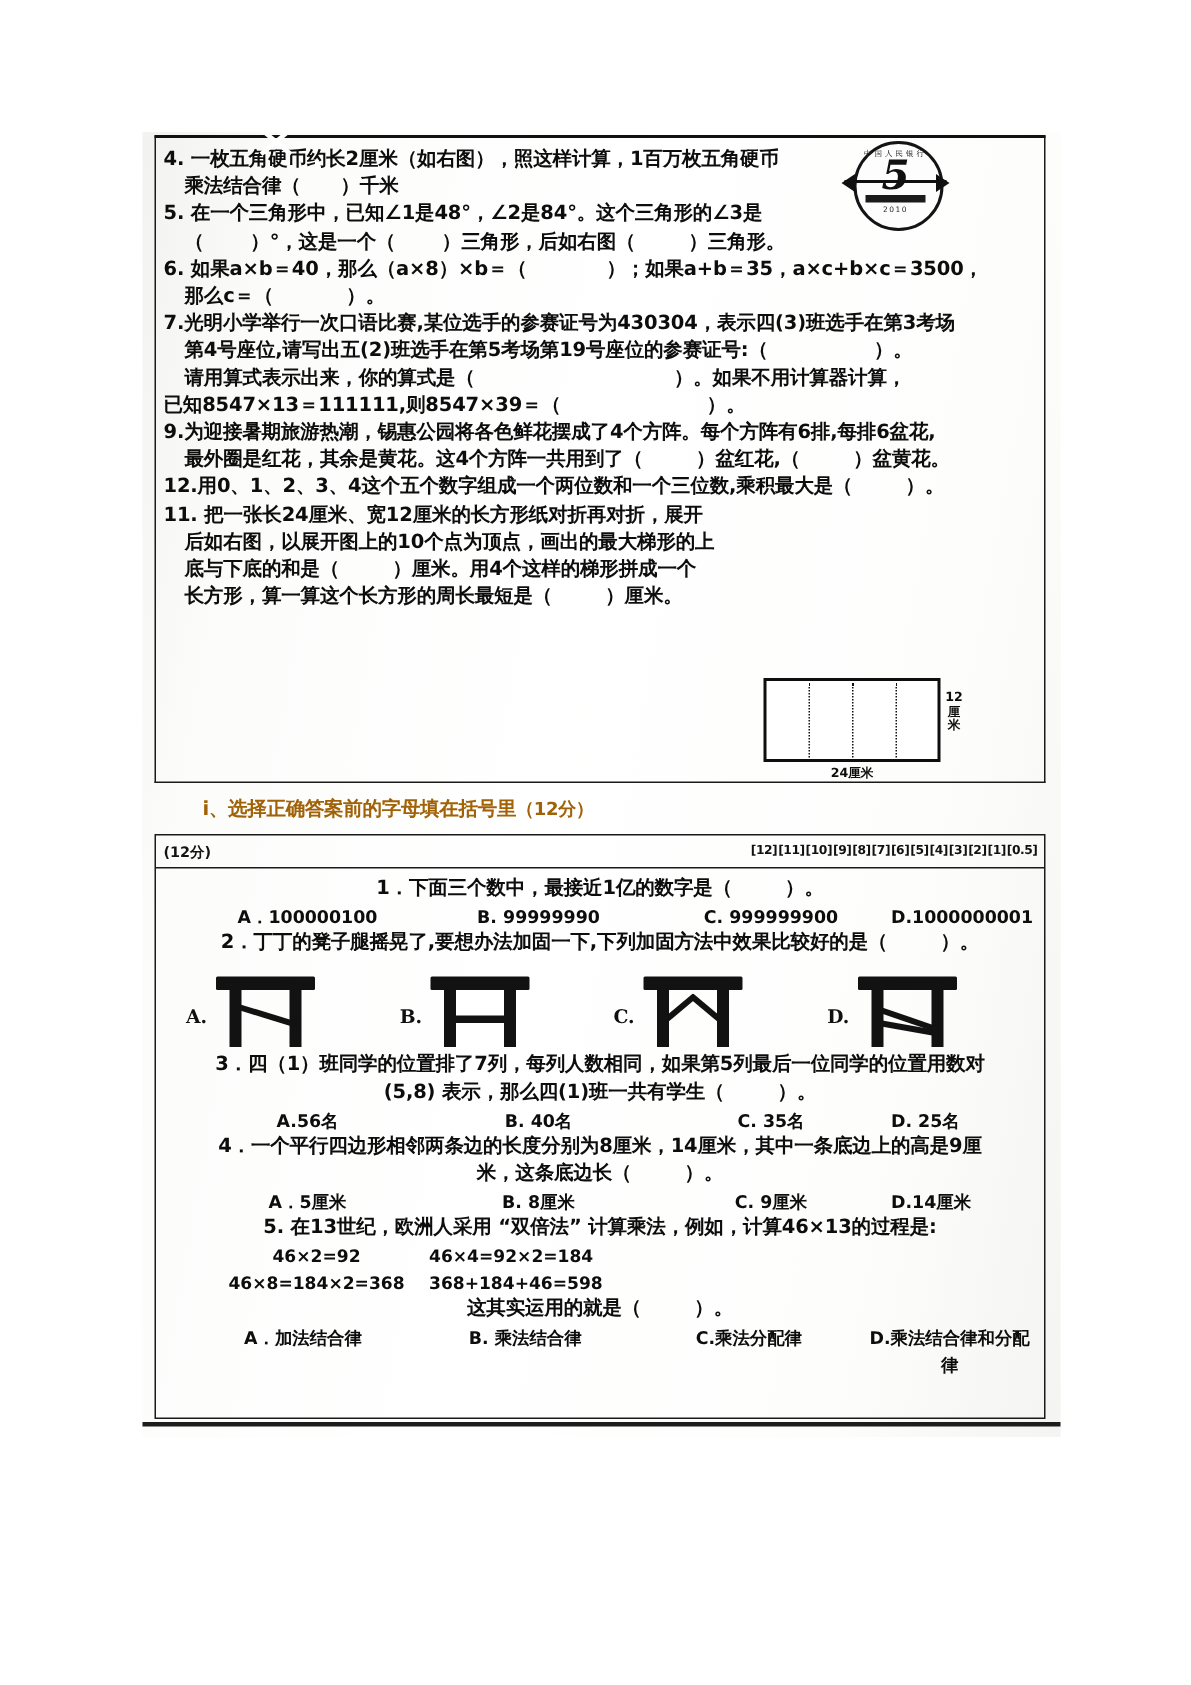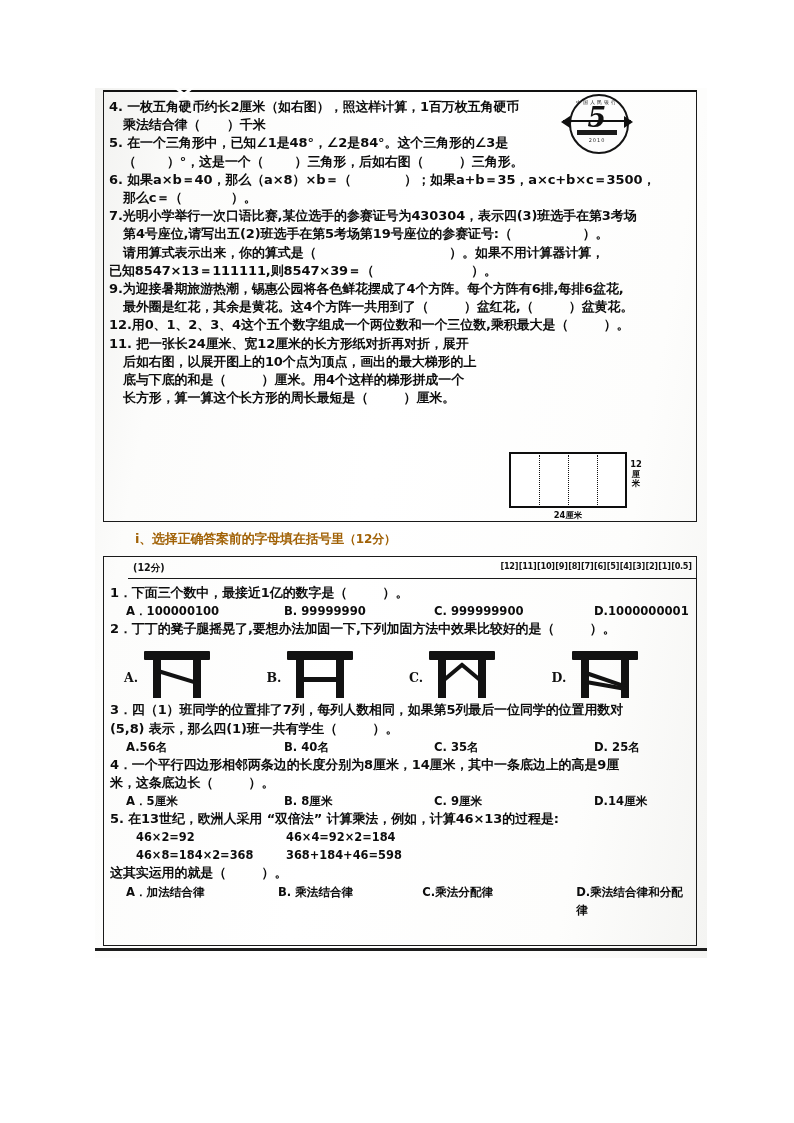--- a/index.html
+++ b/index.html
@@ -215,21 +215,20 @@
     height: 390px;
     border: 1.6px solid #1a1a1a;
     box-sizing: border-box;
     background: transparent;
   }
   #score-row {
     position: relative;
     height: 22px;
     border-bottom: 1.5px solid #1a1a1a;
     box-sizing: border-box;
-    margin-left: 24px;
   }
   #score-row .lpt {
     position: absolute;
     left: 5px; top: 5px;
     font-size: 9.6px;
     font-weight: bold;
     color: #121212;
   }
   #brackets {
     position: absolute;
@@ -239,21 +238,21 @@
     align-items: center;
     gap: 0px;
   }
   #brackets span {
     font-size: 8.2px;
     font-weight: bold;
     color: #111;
     letter-spacing: -0.3px;
     padding: 0 0.3px;
   }
-  #mc-body { padding: 5px 6px 0 6px; }
+  #mc-body { padding: 5px 6px 0 6px; text-align: center; }
 
   .opts {
     display: flex;
     font-size: 11.6px;
     font-weight: bold;
     color: #0d0d0d;
     padding-left: 16px;
     line-height: 18px;
   }
   .opts > span { display: inline-block; }

